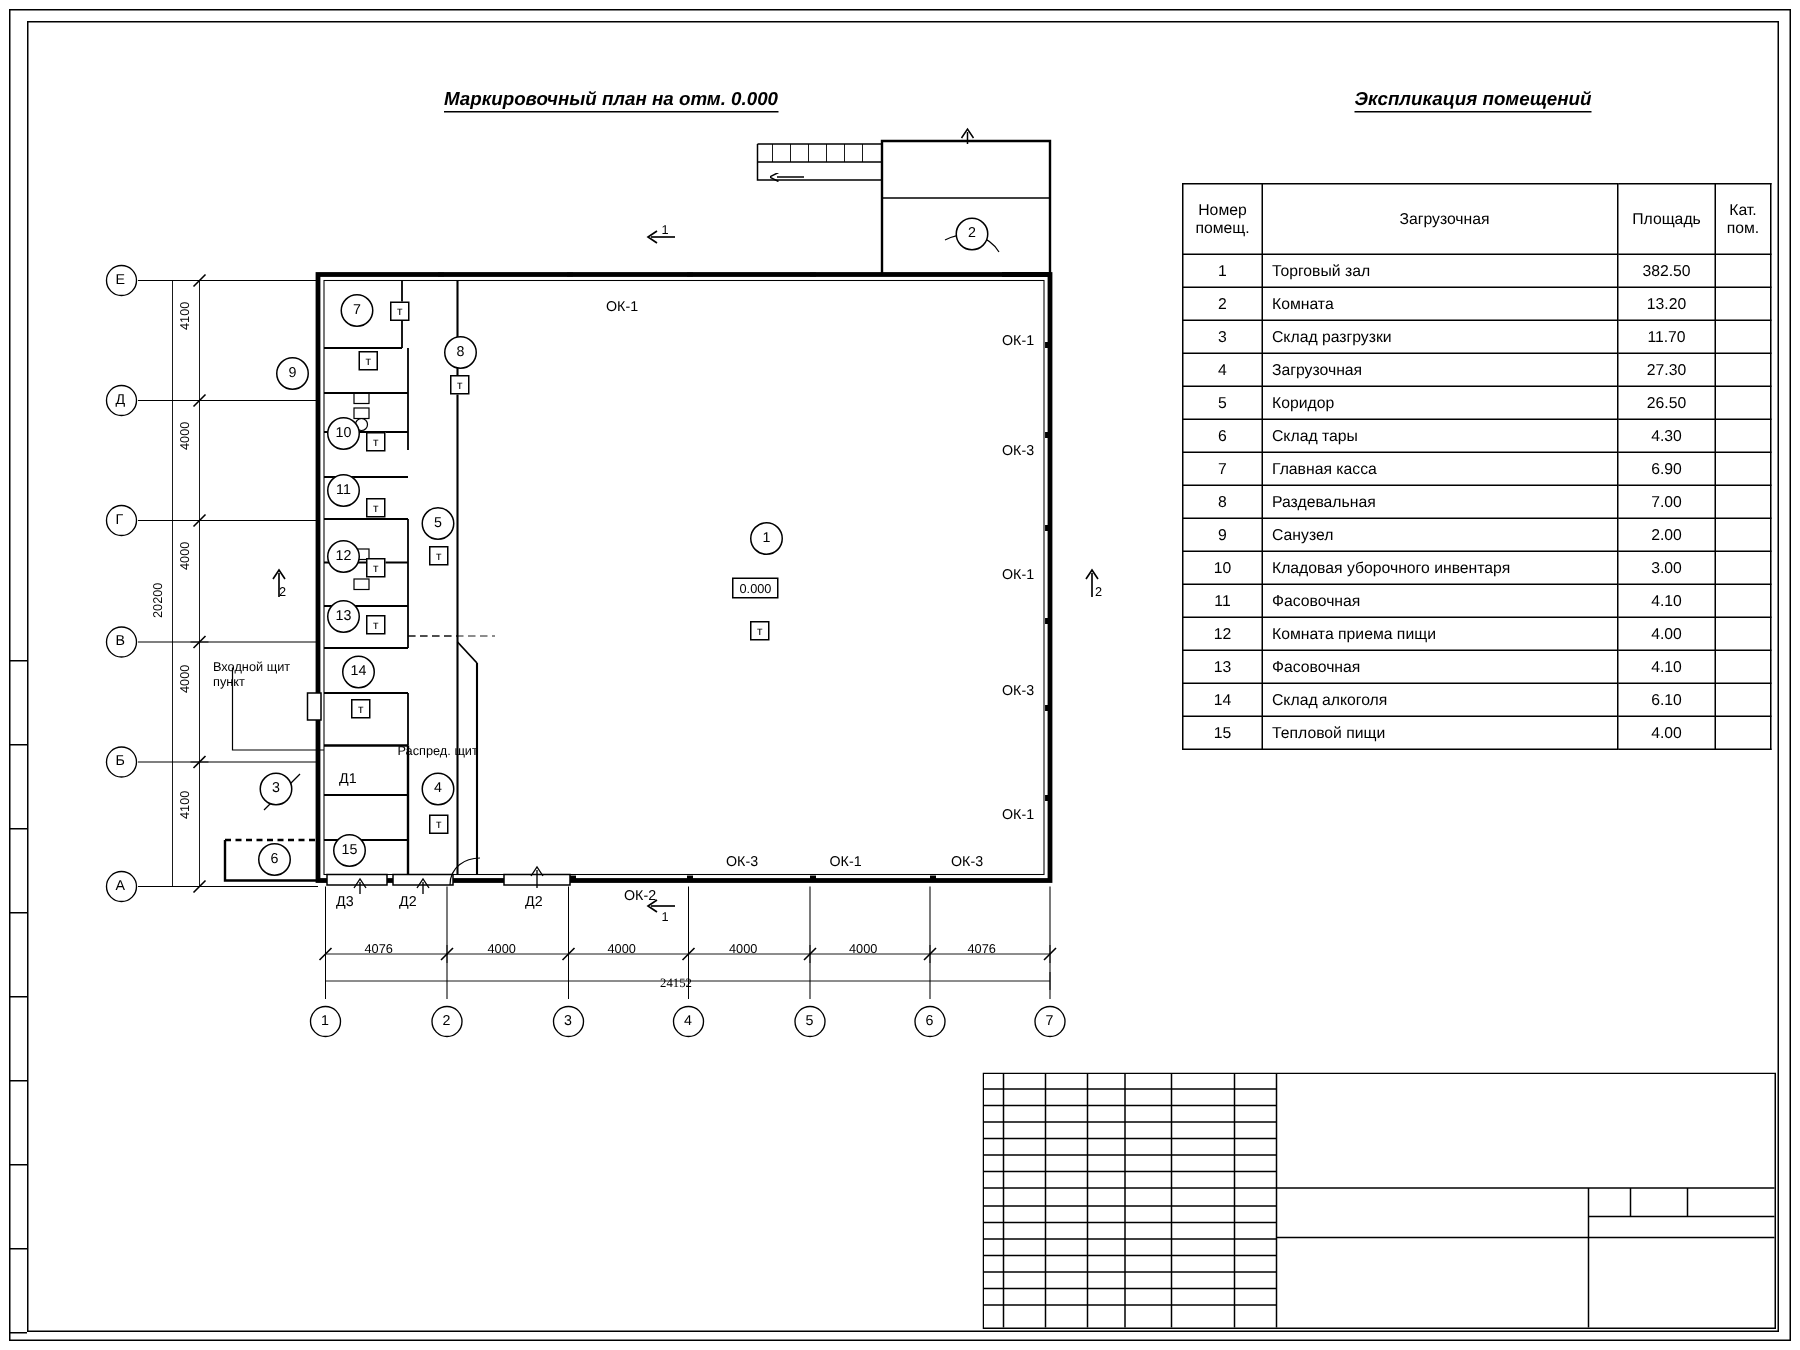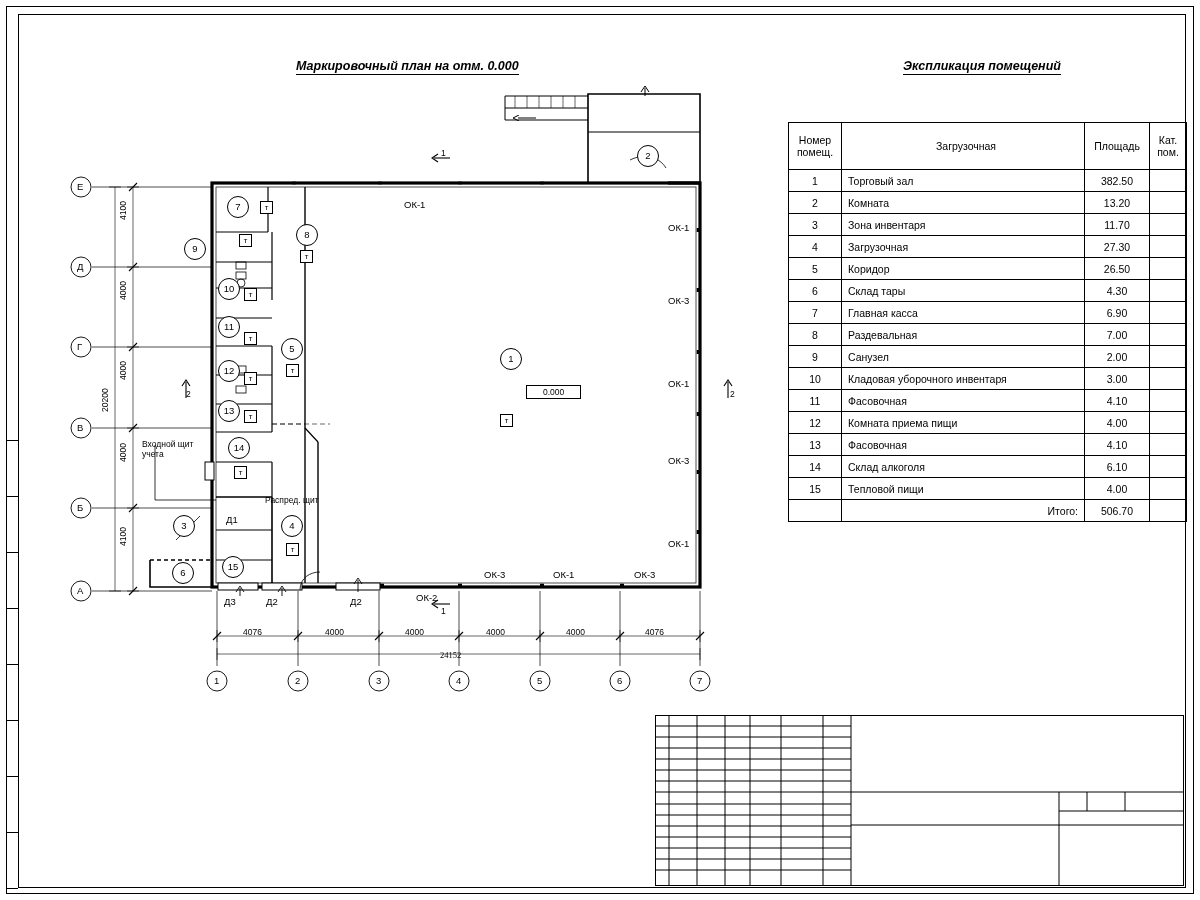--- a/index.html
+++ b/index.html
@@ -33,21 +33,21 @@
 
   
   .plan{position:absolute;left:0;top:0;width:1200px;height:900px;pointer-events:none;}
   .lbl{position:absolute;font-size:9.5px;white-space:nowrap;}
   .lbl.sm{font-size:8.5px;}
   .circ{position:absolute;width:20px;height:20px;border:1px solid #000;border-radius:50%;
         font-size:9.5px;line-height:20px;text-align:center;background:#fff;}
   .boxnum{position:absolute;border:1px solid #000;background:#fff;font-size:8px;
           text-align:center;line-height:11px;height:11px;width:11px;}
   .dimbox{position:absolute;border:1px solid #000;background:#fff;font-size:8.5px;
-          padding:1px 16px;margin-left:38px;}
+          padding:1px 4px;}
   .tbl-lbl{position:absolute;font-size:9px;text-align:center;}
 
   
   .stamp{position:absolute;left:655px;top:715px;width:529px;height:171px;}
 </style>
 </head>
 <body>
 
 <div class="sheet">
 
@@ -89,21 +89,21 @@
           <td class="c-kat"></td>
         </tr>
         <tr>
           <td class="c-num">2</td>
           <td class="c-name">Комната</td>
           <td class="c-area">13.20</td>
           <td class="c-kat"></td>
         </tr>
         <tr>
           <td class="c-num">3</td>
-          <td class="c-name">Зона инвентаря</td>
+          <td class="c-name">Склад разгрузки</td>
           <td class="c-area">11.70</td>
           <td class="c-kat"></td>
         </tr>
         <tr>
           <td class="c-num">4</td>
           <td class="c-name">Загрузочная</td>
           <td class="c-area">27.30</td>
           <td class="c-kat"></td>
         </tr>
         <tr>
@@ -163,26 +163,20 @@
         <tr>
           <td class="c-num">14</td>
           <td class="c-name">Склад алкоголя</td>
           <td class="c-area">6.10</td>
           <td class="c-kat"></td>
         </tr>
         <tr>
           <td class="c-num">15</td>
           <td class="c-name">Тепловой пищи</td>
           <td class="c-area">4.00</td>
-          <td class="c-kat"></td>
-        </tr>
-        <tr class="rowtot">
-          <td class="c-num"></td>
-          <td class="c-name tot-label">Итого:</td>
-          <td class="c-area">506.70</td>
           <td class="c-kat"></td>
         </tr>
       </tbody>
   </table>
 
   <svg class="plan" viewBox="0 0 1200 900">
     <g stroke="#000" fill="none" stroke-width="1">
 
       <rect x="212" y="183" width="488" height="404" stroke-width="3.2"></rect>
 
@@ -445,21 +439,21 @@
     <div class="lbl" style="left:416px;top:569px;margin-top:23px;">ОК-2</div>
     <div class="lbl" style="left:484px;top:569px;">ОК-3</div>
     <div class="lbl" style="left:553px;top:569px;">ОК-1</div>
     <div class="lbl" style="left:634px;top:569px;">ОК-3</div>
 
     <div class="lbl" style="left:226px;top:514px;">Д1</div>
     <div class="lbl" style="left:266px;top:596px;">Д2</div>
     <div class="lbl" style="left:224px;top:596px;">Д3</div>
     <div class="lbl" style="left:350px;top:596px;">Д2</div>
 
-    <div class="lbl sm" style="left:142px;top:440px;width:60px;white-space:normal;line-height:1.15;">Входной щит учета</div>
+    <div class="lbl sm" style="left:142px;top:440px;width:60px;white-space:normal;line-height:1.15;">Входной щит пункт</div>
     <div class="lbl sm" style="left:229px;top:495px;padding-left:36px;">Распред. щит</div>
 
     <div class="lbl sm" style="left:441px;top:148px;">1</div>
     <div class="lbl sm" style="left:441px;top:606px;">1</div>
     <div class="lbl sm" style="left:186px;top:389px;">2</div>
     <div class="lbl sm" style="left:730px;top:389px;">2</div>
   </div>
 
   <div class="stamp">
     <svg width="529" height="171" viewBox="0 0 529 171">

